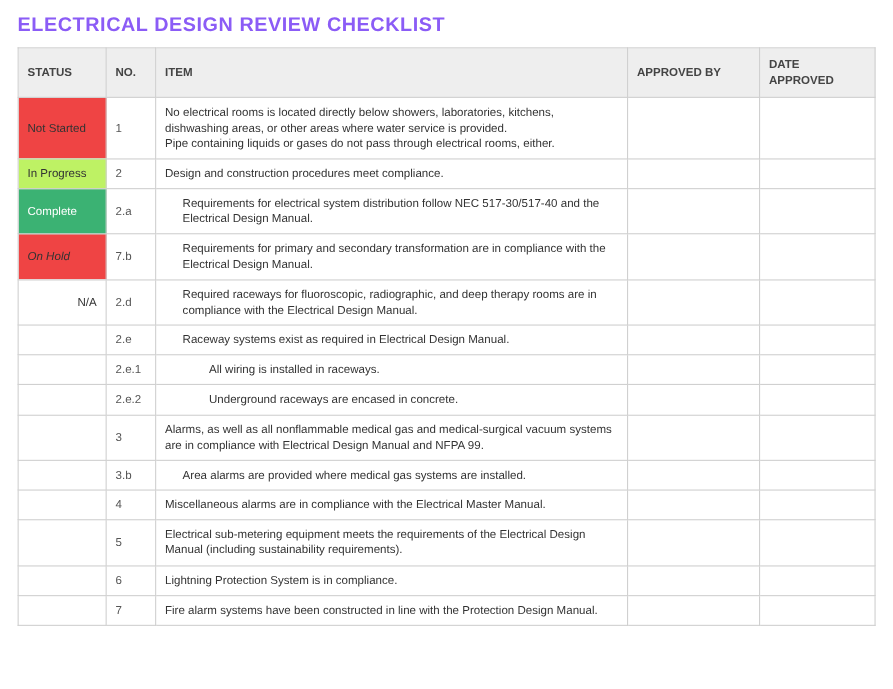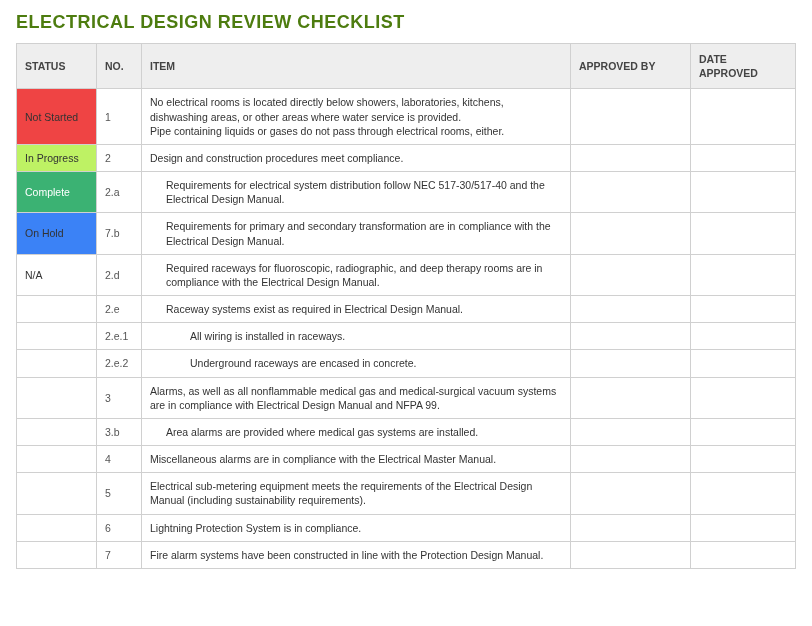--- a/index.html
+++ b/index.html
@@ -9,21 +9,21 @@
     font-family: "Century Gothic", "Futura", "Avant Garde", sans-serif;
     font-size: 11px;
     color: #333;
     background: #fff;
     width: 812px;
   }
   h1 {
     font-size: 18px;
     font-weight: bold;
     letter-spacing: 0.5px;
-    color: #4d7c0f;
+    color: #8b5cf6;
     margin: 0 0 10px 0;
   }
   table {
     border-collapse: collapse;
     width: 100%;
     table-layout: fixed;
   }
   th, td {
     border: 1px solid #d0d0d0;
     padding: 6px 8px;
@@ -45,23 +45,23 @@
   col.appr   { width: 120px; }
   col.date   { width: 105px; }
   td.no { color: #555; }
   td.item { color: #333; }
   .indent-1 { padding-left: 16px; display:block; }
   .indent-2 { padding-left: 40px; display:block; }
   
   .st-not-started { background: #ef4444; }
   .st-in-progress { background: #bef264; }
   .st-complete    { background: #3bb273; color:#fff; }
-  .st-on-hold     { background: #3b82f6; }
+  .st-on-hold     { background: #ef4444; font-style: italic; }
   .st-overdue     { background: #f0b94d; }
-  .st-na          { background: #ffffff; }
+  .st-na          { background: #ffffff; text-align: right; }
   .st-blank       { background: #ffffff; }
   td.status-cell { font-size: 10.5px; }
 </style>
 </head>
 <body>
 
 <h1>ELECTRICAL DESIGN REVIEW CHECKLIST</h1>
 
 <table>
   <colgroup>

